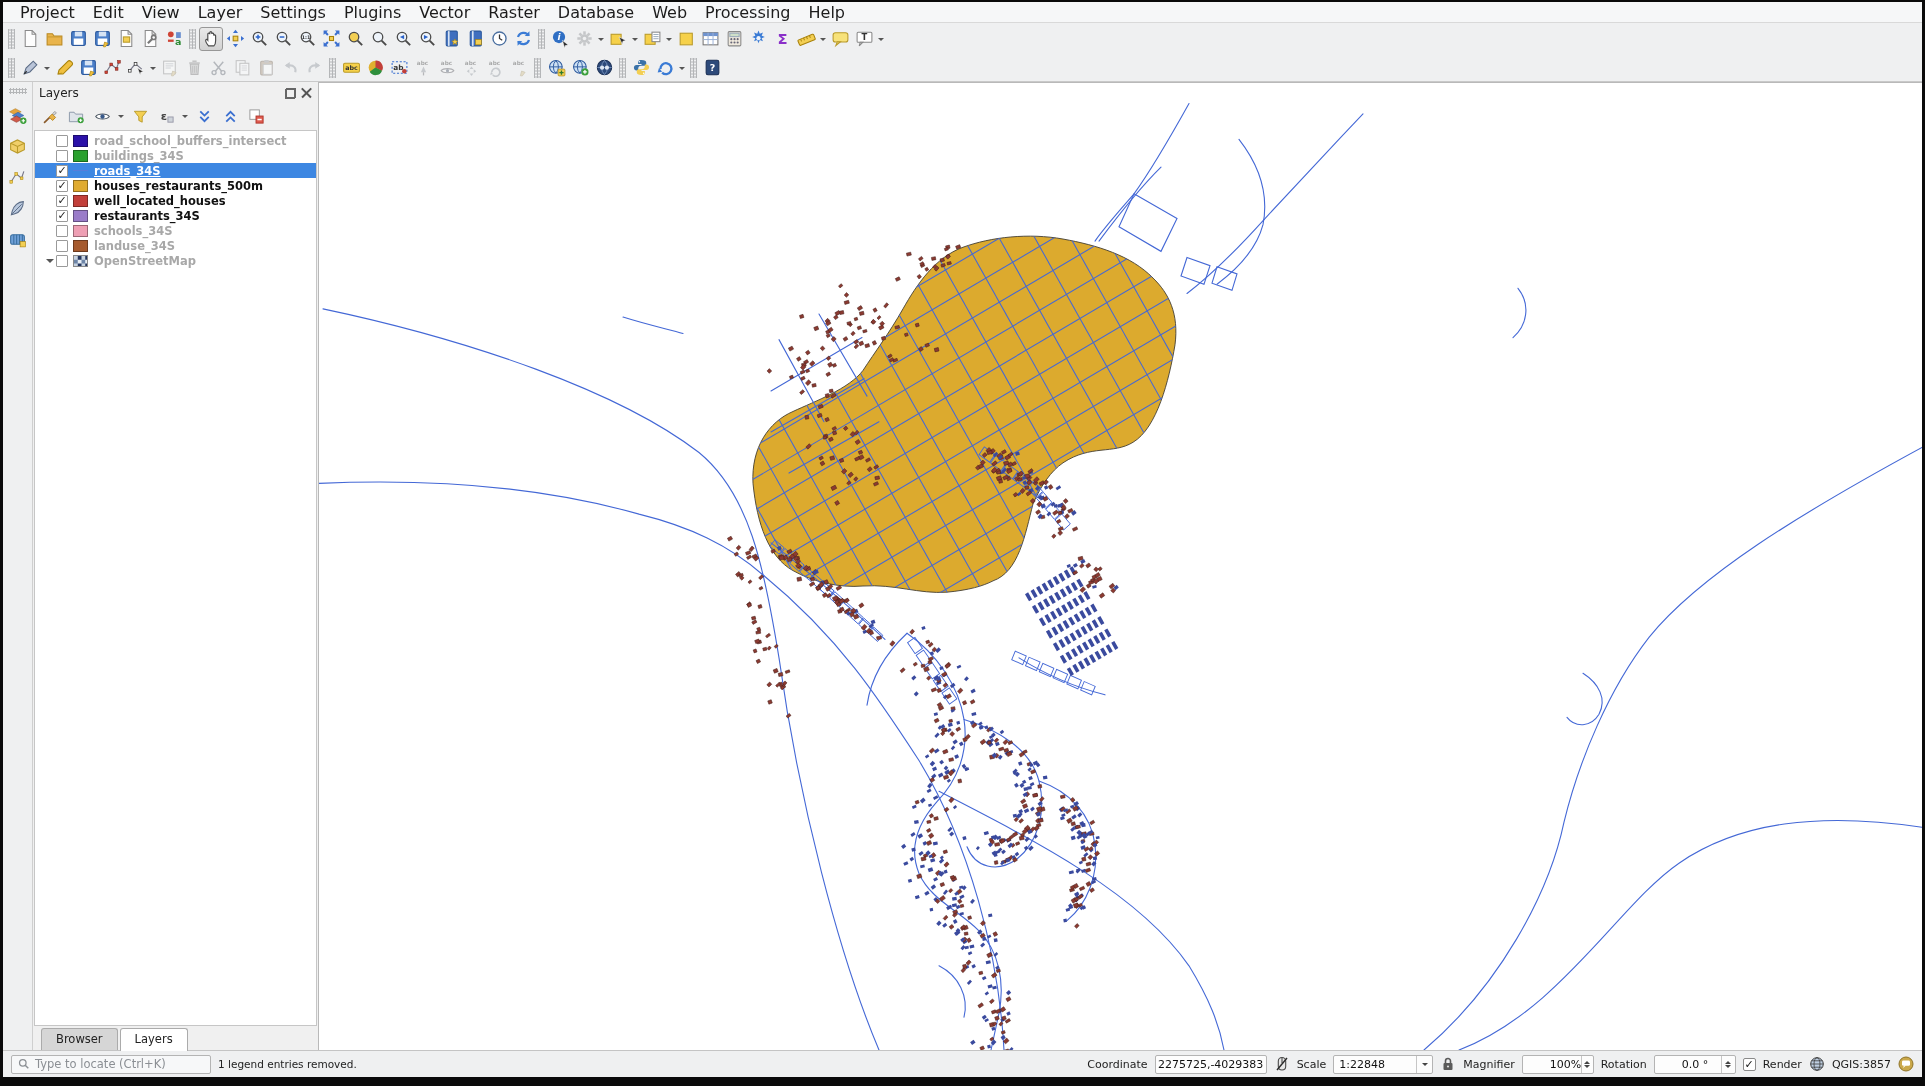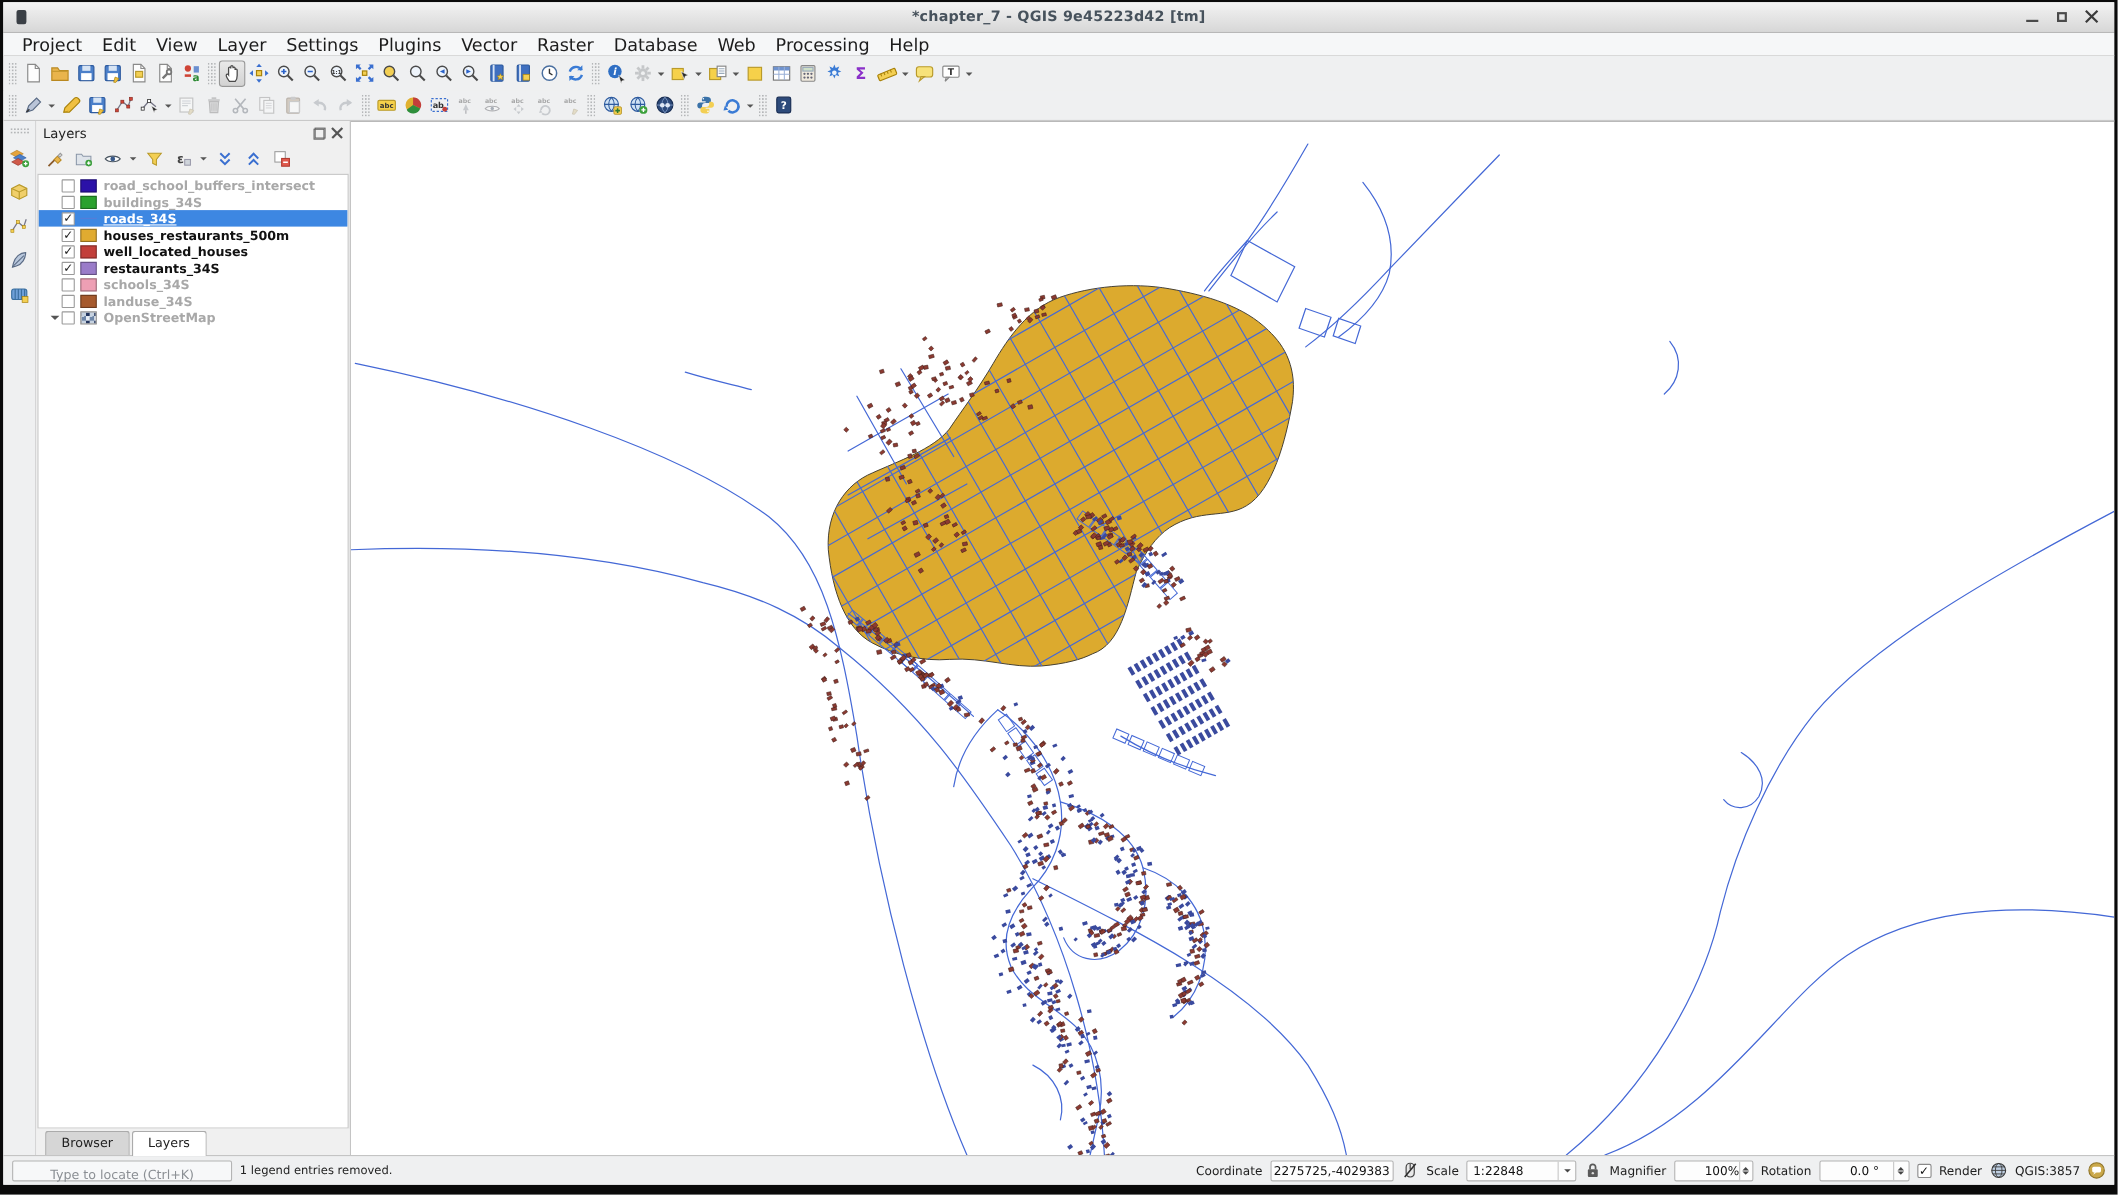--- a/index.html
+++ b/index.html
@@ -89,21 +89,21 @@
               background:#d6d6d6; border-radius:3px 3px 0 0;text-align:center; }
   .dock-tab.active { background:#fff; position:relative; top:1px; padding-bottom:5px; }
 
   .canvas { flex:1; background:#fff; border-top:1px solid #b9b9b9; position:relative; overflow:hidden; }
   .canvas svg { position:absolute; inset:0; width:100%; height:100%; }
 
   
   .statusbar { height:27px; flex:0 0 27px; background:#eff0f1; border-top:1px solid #c4c4c4;
                display:flex; align-items:center; padding:0 8px; gap:7px; font-size:11px; color:#1d1d1d; }
   .locate { width:200px; height:19px; border:1px solid #b4b4b4; border-radius:2px; background:#f7f8f9;
-            display:flex; align-items:center; gap:5px; padding:0 6px;flex-direction:column; }
+            display:flex; align-items:center; gap:5px; padding:0 6px; }
   .locate .ph { color:#8b8f94; font-size:11.5px; }
   .sb-msg { font-size:10.5px; color:#222; }
   .sb-right { margin-left:auto; display:flex; align-items:center; gap:7px; }
   .sb-field { height:19px; background:#fdfdfd; border:1px solid #b4b4b4; border-radius:2px;
               display:flex; align-items:center; padding:0 5px; font-size:11px; color:#111; }
   .sb-coord { width:112px; justify-content:center; }
   .sb-combo { width:100px; justify-content:space-between; padding-right:0; }
   .combo-arrow { width:16px; height:17px; border-left:1px solid #c6c6c6; display:flex; align-items:center; justify-content:center; }
   .combo-arrow::after { content:""; border:3.5px solid transparent; border-top-color:#444; margin-top:3px; }
   .sb-spin { padding-right:0; justify-content:space-between;padding-left:27px; }
@@ -114,29 +114,20 @@
   .sb-check { width:13px; height:13px; border:1px solid #8a8a8a; background:#fff; border-radius:2px;
               font-size:11px; line-height:11px; text-align:center; color:#111; font-weight:bold; }
   .sb-ico svg { width:16px; height:16px; display:block; }
   .sb-label { color:#1d1d1d; }
 </style>
 </head>
 <body>
 
 <div class="frame">
 
-  <div class="titlebar">
-    <div class="app-ico"></div>
-    <div class="tb-title">*chapter_7 - QGIS 9e45223d42 [tm]</div>
-    <div class="win-ctl">
-      <span class="wc-min"></span>
-      <span class="wc-max"></span>
-      <span class="wc-close"></span>
-    </div>
-  </div>
 
   <div class="menubar" id="menubar">
       <span class="menu-item">Project</span>
       <span class="menu-item">Edit</span>
       <span class="menu-item">View</span>
       <span class="menu-item">Layer</span>
       <span class="menu-item">Settings</span>
       <span class="menu-item">Plugins</span>
       <span class="menu-item">Vector</span>
       <span class="menu-item">Raster</span>

